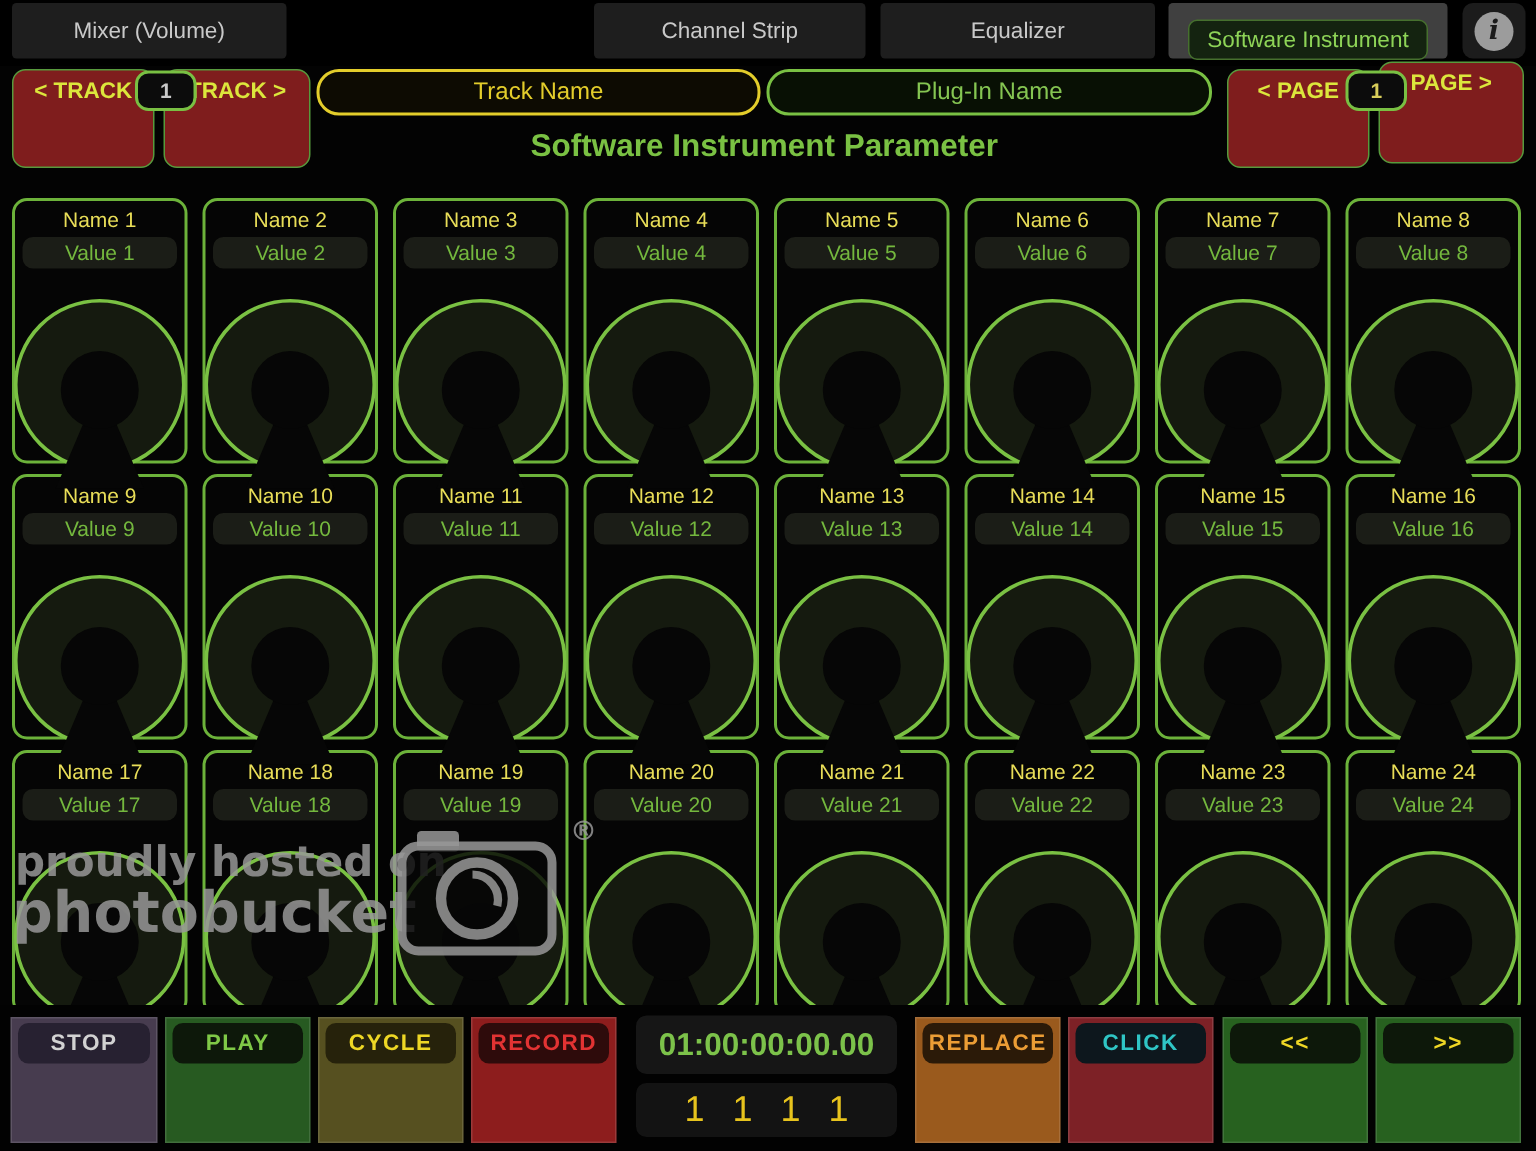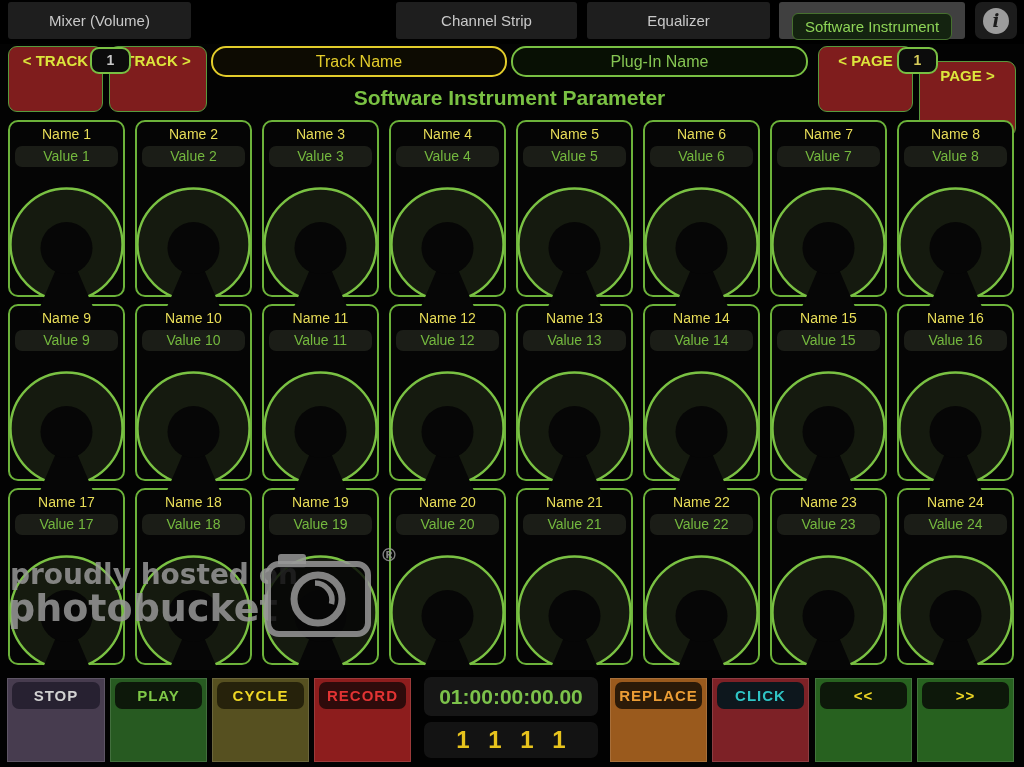--- a/index.html
+++ b/index.html
@@ -31,41 +31,41 @@
     display:flex; align-items:center; justify-content:center; }
   
   .hbtn {
     position:absolute; background:#7f1d1d; border:1px solid #579a3d; border-radius:9px;
     color:#dce63c; font-size:15px; font-weight:bold; text-align:center; padding-top:5px;
     box-sizing:border-box;
   }
   .track-prev { left:8px;   top:46px; width:95px; height:66px; }
   .track-next { left:109px; top:46px; width:98px; height:66px; }
   .page-prev  { left:818px; top:46px; width:95px; height:66px; }
-  .page-next  { left:919px; top:61px; width:97px; height:76px; }
+  .page-next  { left:919px; top:41px; width:97px; height:68px; }
   .numbox {
     position:absolute; top:47px; height:27px; box-sizing:border-box;
     background:#0c0c0c; border:2px solid #79c043; border-radius:9px;
     font-size:14px; font-weight:bold; text-align:center; line-height:23px; z-index:3;
   }
   .track-num { left:90px;  width:41px; color:#c9c9c9; }
   .page-num  { left:897px; width:41px; color:#d8cd5a; }
   .namebox {
     position:absolute; top:46px; height:31px; box-sizing:border-box; border-radius:15px;
     font-size:16px; text-align:center; line-height:28px;
   }
   .track-name { left:211px; width:296px; border:2px solid #e3cd2b; background:#0d0b02; color:#e3cd2b; }
   .plugin-name { left:511px; width:297px; border:2px solid #79c043; background:#081004; color:#85c552; }
   .page-title {
     position:absolute; left:211px; top:86px; width:597px; text-align:center;
     color:#7ac143; font-size:21px; font-weight:600;
   }
   
   .grid {
-    position:absolute; left:8px; top:120px; width:1010px;
+    position:absolute; left:8px; top:132px; width:1010px;
     display:grid; grid-template-columns:repeat(8, 117px); column-gap:10px; row-gap:7px;
     z-index:1;
   }
   .cell {
     position:relative; width:117px; height:177px; box-sizing:border-box;
     border:2px solid #6cb23a; border-radius:10px; background:#050505;
   }
   .kname { position:relative; z-index:2; margin-top:4px; text-align:center; color:#e8dd58; font-size:14px; }
   .kvalue {
     position:relative; z-index:2; margin:4px 5px 0; height:21px; line-height:21px;
@@ -98,21 +98,21 @@
   .tb-click   { left:712px; width:97px; }
   .tb-rewind  { left:815px; width:97px; }
   .tb-forward { left:917px; width:97px; }
   .time-box {
     position:absolute; left:424px; top:7px; width:174px; height:39px; background:#161616;
     border-radius:7px; color:#7cc24a; font-size:21px; font-weight:bold;
     display:flex; align-items:center; justify-content:center;
   }
   .bars-box {
     position:absolute; left:424px; top:52px; width:174px; height:36px; background:#131313;
-    border-radius:7px; color:#e7c31d; font-size:24px; font-weight:bold;
+    border-radius:7px; color:#e7c31d; font-size:24px; font-weight:normal;
     display:flex; align-items:center; justify-content:center; word-spacing:12px;
   }
 </style>
 </head>
 <body>
 
 <div class="stage">
 
   <div class="tabbar">
     <div class="tab tab-0">

